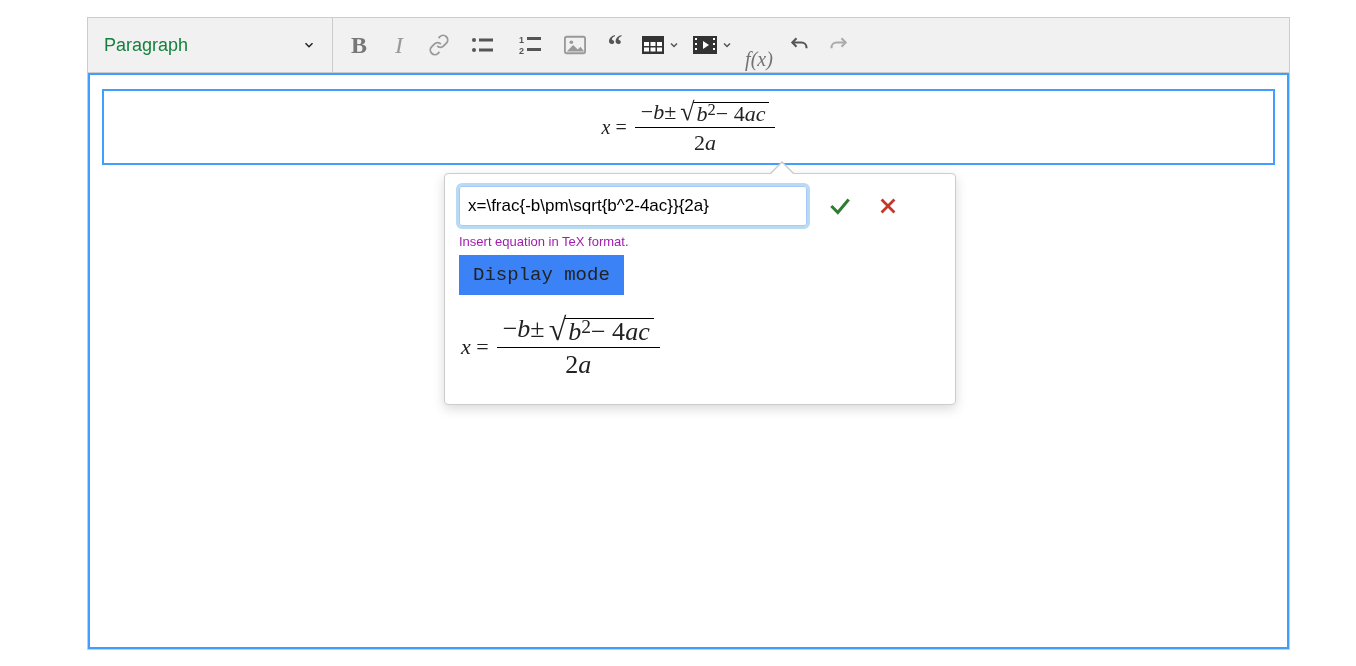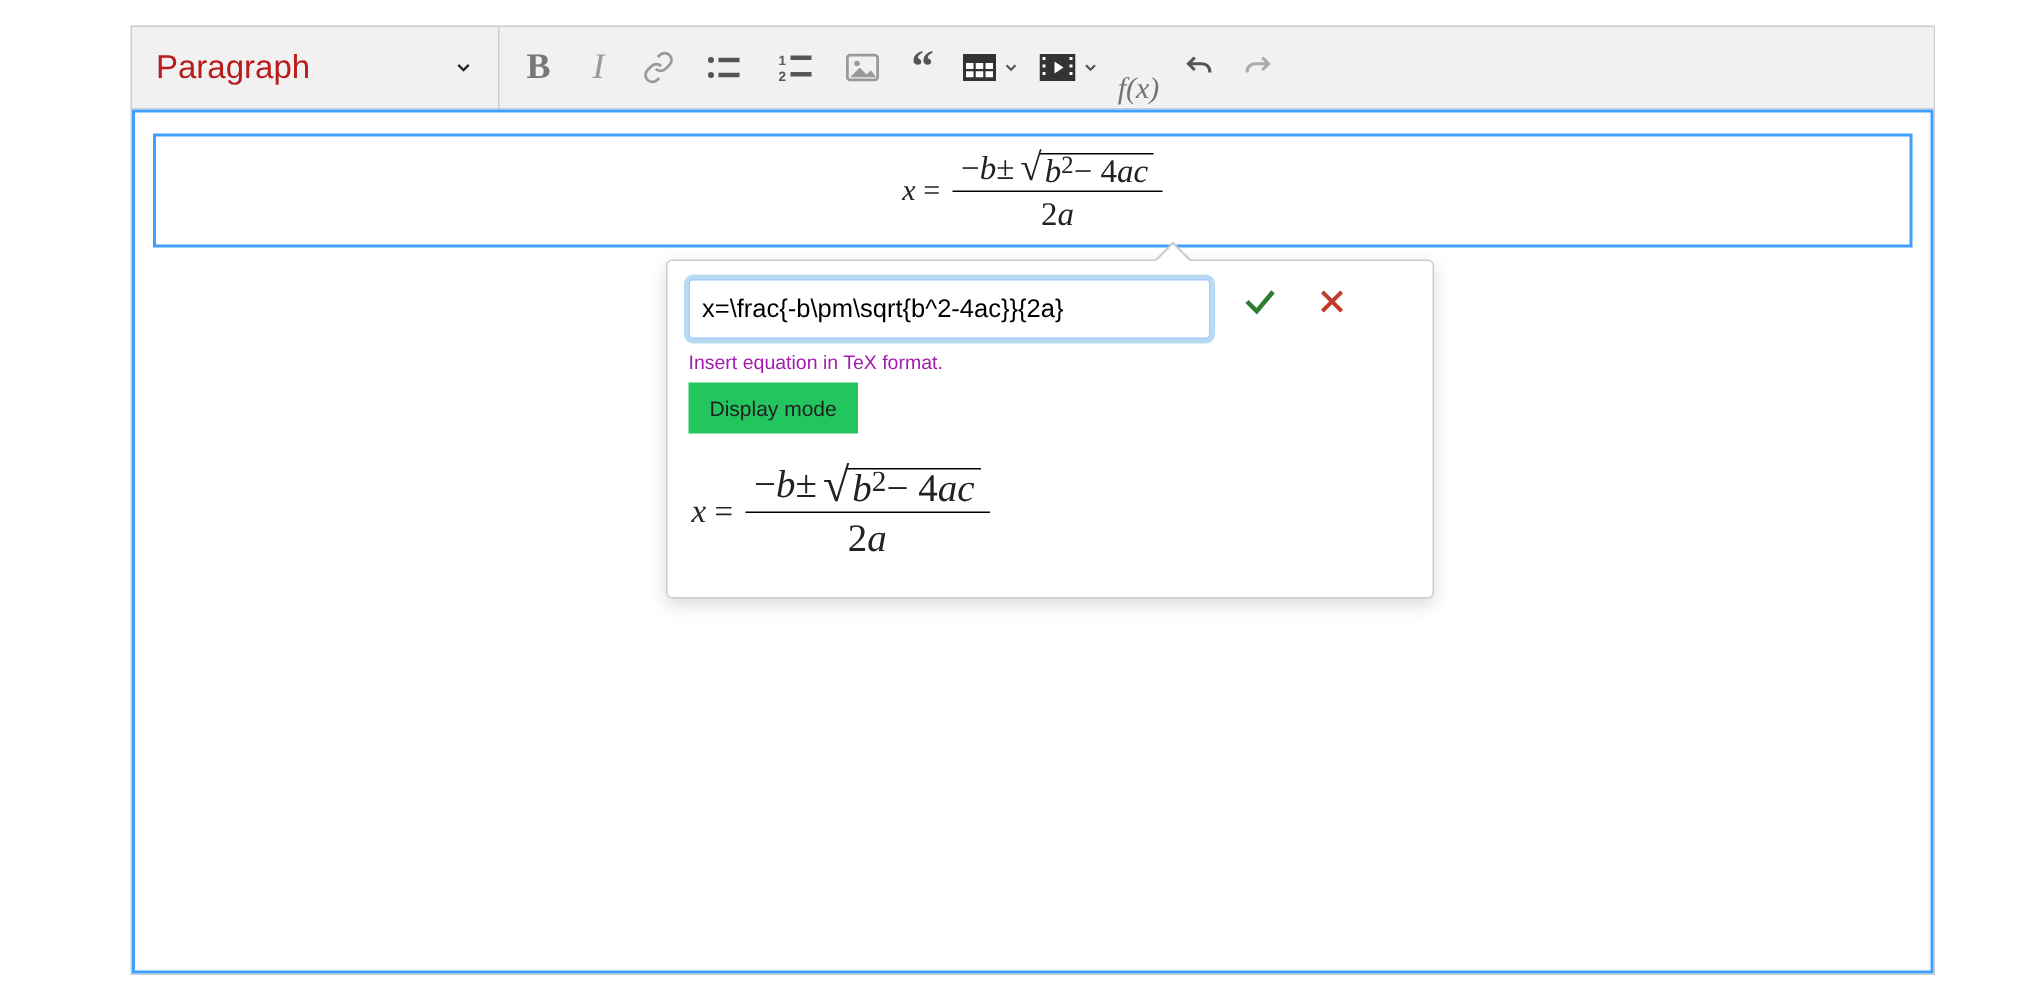--- a/index.html
+++ b/index.html
@@ -29,22 +29,22 @@
     border-bottom: 1px solid #ccc;
     background: #f1f1f1;
   }
   .toolbar .sel-wrap {
     display: flex;
     align-items: center;
     justify-content: space-between;
     padding: 0 16px;
     width: 212px;
     border-right: 1px solid #ccc;
-    font-size: 22px;
-    color: #b91c1c;
+    font-size: 18px;
+    color: #15803d;
     cursor: pointer;
   }
   .toolbar .sel-wrap svg { stroke: #222; }
   .toolbar .btn {
     width: 40px;
     display: flex;
     align-items: center;
     justify-content: center;
     cursor: pointer;
     color: #777;
@@ -160,20 +160,21 @@
     top: -13px;
     border-bottom: 13px solid #ccc;
   }
   .popover::after {
     top: -11.5px;
     border-bottom: 13px solid #fff;
   }
 
   .popover-row1 {
     display: flex;
+    align-items: center;
     gap: 18px;
   }
   .popover-row1 input[type="text"] {
     flex: 0 0 348px;
     height: 40px;
     box-sizing: border-box;
     font-size: 17px;
     font-family: Helvetica, Arial, sans-serif;
     padding: 0 8px;
     border: 1px solid #a6c8ff;
@@ -189,23 +190,24 @@
 
   .popover .hint {
     margin-top: 8px;
     font-size: 13px;
     color: #a21caf;
   }
   .popover .display-mode {
     margin-top: 6px;
     display: inline-block;
     padding: 9px 14px;
-    background: #22c55e;
-    font-size: 14px;
+    background: #3b82f6;
+    font-size: 19px;
     cursor: pointer;
+    font-family: Liberation Mono, monospace;
   }
   .popover .preview-label {
     margin-top: 14px;
     font-weight: 700;
     font-size: 17px;
   }
   .popover .preview-eq {
     margin-top: 16px;
     margin-left: 2px;
   }

